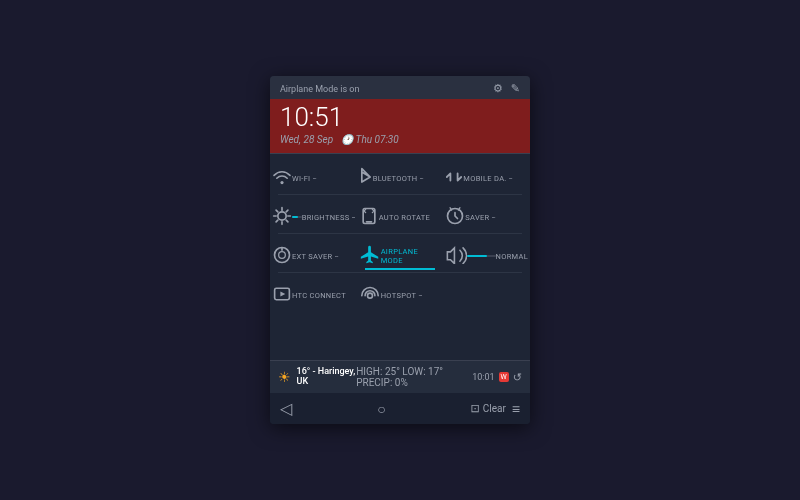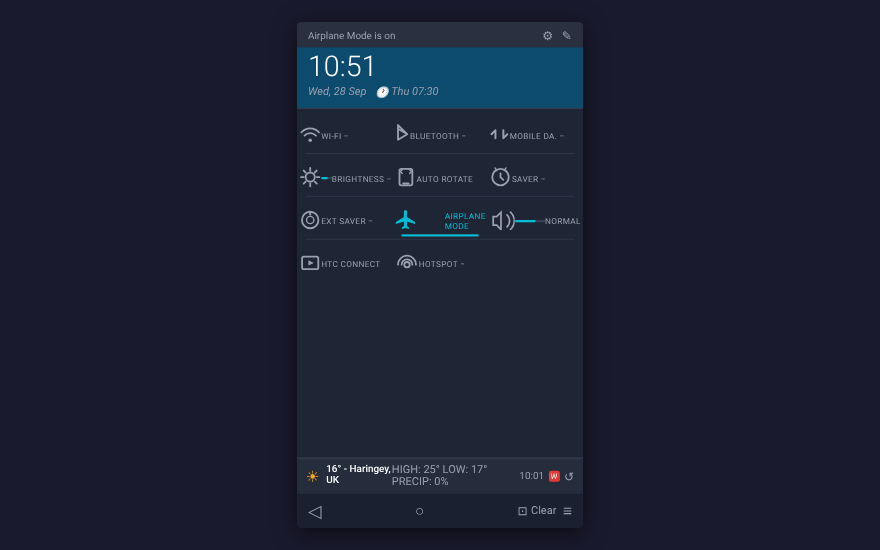--- a/index.html
+++ b/index.html
@@ -7,21 +7,21 @@
       width: 800px;
       height: 500px;
       background: #1a1a2e;
       display: flex;
       align-items: center;
       justify-content: center;
       font-family: 'Roboto', Arial, sans-serif;
     }
     .phone-frame {
       width: 260px;
-      height: 460px;
+      height: 348px;
       background: #1c2333;
       border-radius: 4px;
       overflow: hidden;
       display: flex;
       flex-direction: column;
       box-shadow: 0 4px 20px rgba(0,0,0,0.6);
     }
     
     .status-bar {
       background: #2a3040;
@@ -37,21 +37,21 @@
     .status-icons {
       display: flex;
       gap: 8px;
     }
     .status-icon {
       color: #9aa0ad;
       font-size: 11px;
     }
     
     .time-area {
-      background: #0c4a6e;
+      background: #7f1d1d;
       padding: 4px 10px 8px;
       border-bottom: 1px solid #3a4050;
     }
     .time {
       color: #ffffff;
       font-size: 26px;
       font-weight: 300;
       line-height: 1.1;
     }
     .date-row {
@@ -88,21 +88,20 @@
       flex-direction: row;
       align-items: center;
       padding: 8px 2px 4px;
       position: relative;
     }
     .qs-item.active .qs-icon {
       color: #00bcd4;
     }
     .qs-item.active .qs-label {
       color: #00bcd4;
-      margin-left: 24px;
     }
     .qs-item.active::after {
       content: '';
       position: absolute;
       bottom: 0;
       left: 10%;
       width: 80%;
       height: 2px;
       background: #00bcd4;
     }

